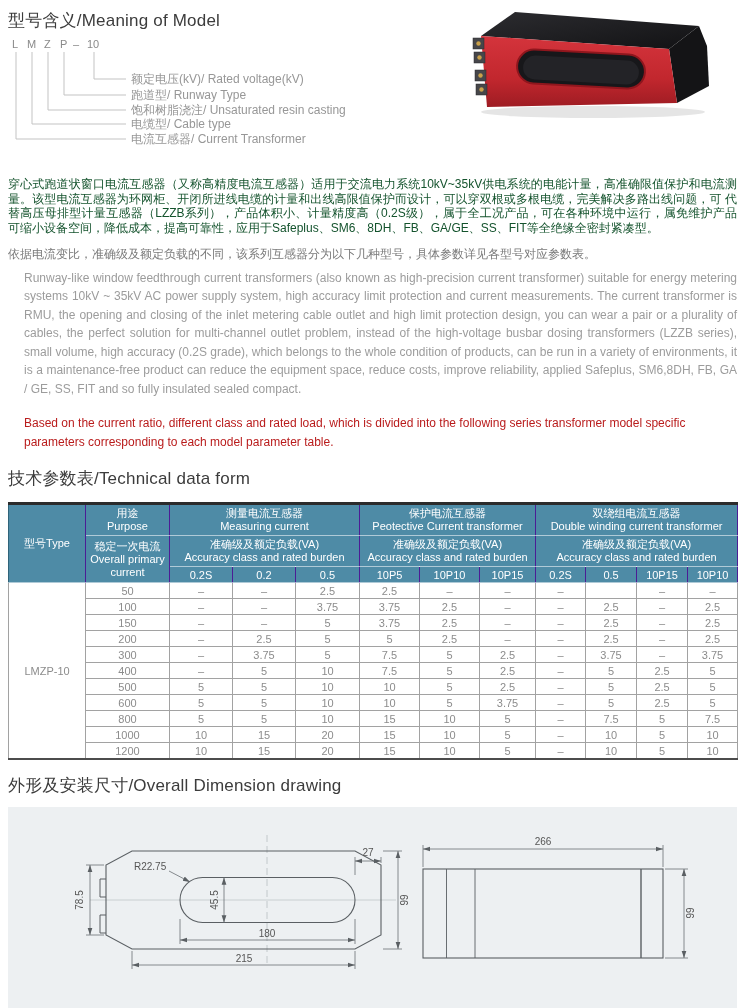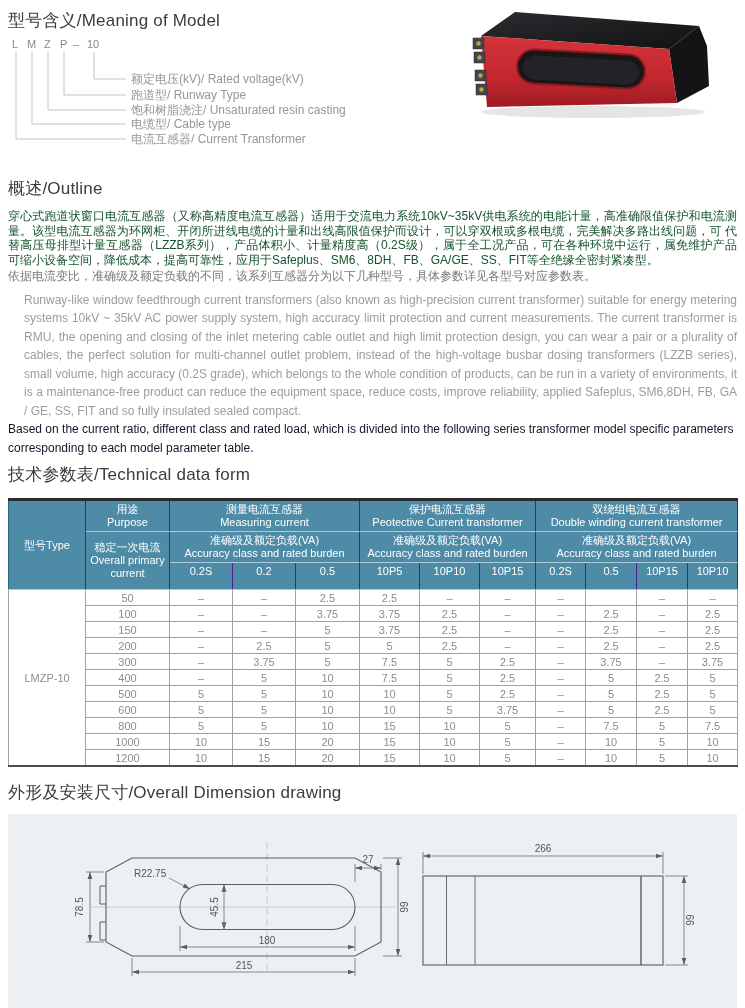--- a/index.html
+++ b/index.html
@@ -9,37 +9,37 @@
     font-family:"Liberation Sans","DejaVu Sans",sans-serif;
   }
   .section-title{
     font-size:17px;font-weight:500;color:#3c3c3c;margin:0;letter-spacing:.2px;
   }
   section{padding:0 8px;position:relative;}
   .sec-model{padding-top:9px;height:152px;}
   .product-photo{position:absolute;right:4px;top:2px;}
   .sec-outline{margin-top:16px;}
   .zh-para{font-size:12px;line-height:14.6px;color:#14532d;text-align:justify;margin:9px 0 0 0;}
-  .zh-note{font-size:12px;line-height:14.6px;color:#7a7a7a;margin:2px 0 0 0;}
+  .zh-note{font-size:12px;line-height:14.6px;color:#7a7a7a;margin:12px 0 0 0;}
   .en-para{font-size:12px;line-height:18.5px;color:#9c9c9c;text-align:justify;margin:7px 0 0 16px;}
-  .en-note{font-size:12px;line-height:18.5px;color:#0f172a;margin:0;}
+  .en-note{font-size:12px;line-height:18.5px;color:#b91c1c;margin:16px;}
   .sec-table{margin-top:6px;}
   table{
     width:729px;border-collapse:collapse;table-layout:fixed;margin-top:12px;
     border-top:3px solid #2b2b2b;border-bottom:2px solid #4c4c4c;
   }
   th{
     background:#4e8ba6;color:#ffffff;font-weight:400;font-size:11px;line-height:13px;
     padding:2px 1px;border-left:1px solid #2f6379;border-right:1px solid #4c1d95;
     border-bottom:1px solid rgba(255,255,255,.55);vertical-align:middle;
   }
   th span{display:block;}
   thead tr:nth-child(1) th{height:26px;}
   thead tr:nth-child(2) th{height:26px;}
-  tr.class-row th{height:14px;padding:1px 0 11px;}
+  tr.class-row th{height:14px;padding:1px 0 0;}
   td{
     border:1px solid #a2a2a2;text-align:center;font-size:11px;color:#8c8c8c;
     height:15px;padding:0;background:#fff;
   }
   .sec-dim{margin-top:14px;}
   .dim-panel{position:relative;margin-top:10px;height:206px;background:#edf0f2;}
   .dim-front{position:absolute;left:30px;top:0;}
   .dim-side{position:absolute;left:390px;top:0;}
   svg text{font-family:"Liberation Sans","DejaVu Sans",sans-serif;}
   .dim-text{font-size:10px;fill:#555;}
@@ -100,21 +100,20 @@
     <g fill="#c9a04a">
       <circle cx="17.5" cy="41.5" r="2.2"></circle>
         <circle cx="18.5" cy="55.5" r="2.2"></circle>
       <circle cx="19.5" cy="73.5" r="2.2"></circle>
         <circle cx="20.5" cy="87.5" r="2.2"></circle>
     </g>
   </svg>
 </section>
 
 <section class="sec-outline">
-  <h2 class="section-title">概述/Outline</h2>
   <p class="zh-para">穿心式跑道状窗口电流互感器（又称高精度电流互感器）适用于交流电力系统10kV~35kV供电系统的电能计量，高准确限值保护和电流测量。该型电流互感器为环网柜、开闭所进线电缆的计量和出线高限值保护而设计，可以穿双根或多根电缆，完美解决多路出线问题，可 代替高压母排型计量互感器（LZZB系列），产品体积小、计量精度高（0.2S级），属于全工况产品，可在各种环境中运行，属免维护产品 可缩小设备空间，降低成本，提高可靠性，应用于Safeplus、SM6、8DH、FB、GA/GE、SS、FIT等全绝缘全密封紧凑型。</p>
   <p class="zh-note">依据电流变比，准确级及额定负载的不同，该系列互感器分为以下几种型号，具体参数详见各型号对应参数表。</p>
   <p class="en-para">Runway-like window feedthrough current transformers (also known as high-precision current transformer) suitable for energy metering systems 10kV ~ 35kV AC power supply system, high accuracy limit protection and current measurements. The current transformer is RMU, the opening and closing of the inlet metering cable outlet and high limit protection design, you can wear a pair or a plurality of cables, the perfect solution for multi-channel outlet problem, instead of the high-voltage busbar dosing transformers (LZZB series), small volume, high accuracy (0.2S grade), which belongs to the whole condition of products, can be run in a variety of environments, it is a maintenance-free product can reduce the equipment space, reduce costs, improve reliability, applied Safeplus, SM6,8DH, FB, GA / GE, SS, FIT and so fully insulated sealed compact.</p>
   <p class="en-note">Based on the current ratio, different class and rated load, which is divided into the following series transformer model specific parameters corresponding to each model parameter table.</p>
 </section>
 
 <section class="sec-table">
   <h2 class="section-title">技术参数表/Technical data form</h2>
 
   <table>

